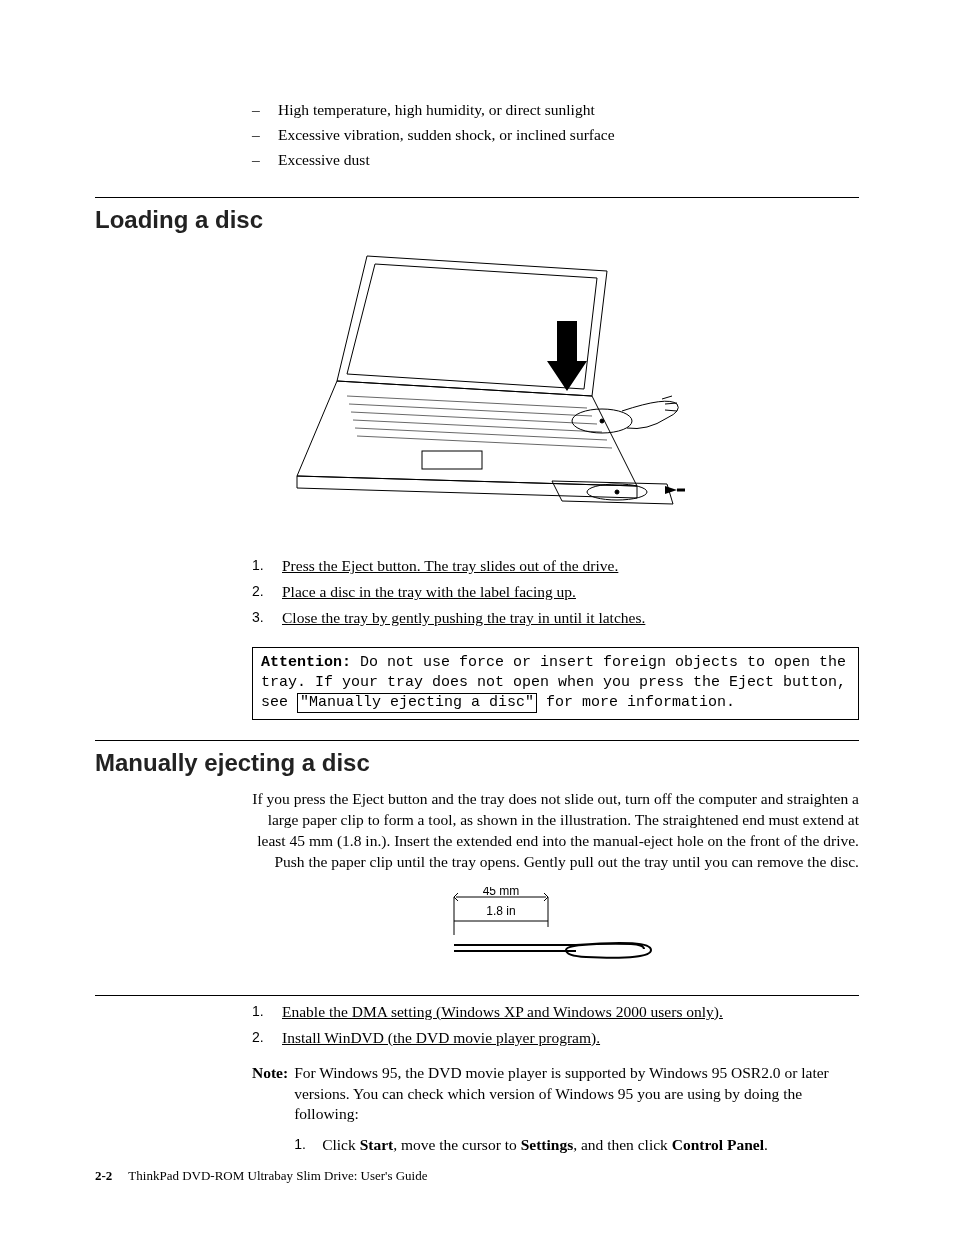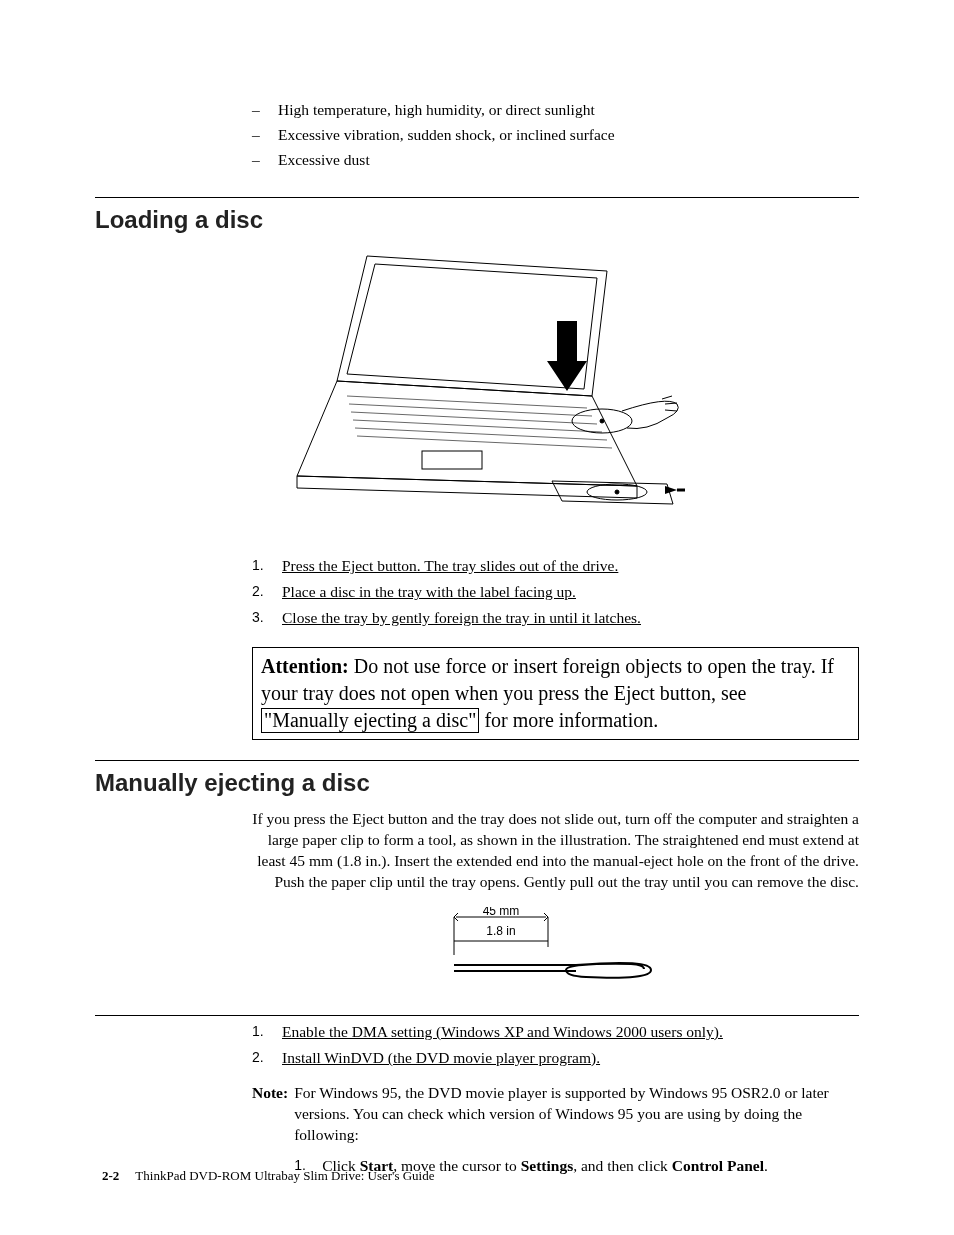--- a/index.html
+++ b/index.html
@@ -73,22 +73,23 @@
     content: counter(item) ".";
     position: absolute;
     left: 0;
     font-family: Arial, Helvetica, sans-serif;
     font-size: 14px;
   }
   .attention-box {
     border: 1px solid #000;
     padding: 5px 8px;
     margin-top: 18px;
-    font-size: 20px;
+    font-size: 15px;
     line-height: 1.35;
+    font-family: Liberation Mono, monospace;
   }
   .attention-box .link {
     border: 1px solid #000;
     padding: 0 2px;
     display: inline-block;
     line-height: 1.15;
   }
   .para {
     margin: 0 0 10px 0;
     text-align: right;
@@ -119,21 +120,21 @@
   .note-body .sublist li::before {
     content: counter(sub) ".";
     position: absolute;
     left: 0;
     font-family: Arial, Helvetica, sans-serif;
     font-size: 14px;
   }
   .footer {
     position: absolute;
     bottom: 50px;
-    left: 102px;
+    left: 95px;
     font-size: 13px;
   }
   .footer .pagenum {
     font-weight: bold;
     margin-right: 16px;
   }
   .b { font-weight: bold; }
   .clip-illus {
     display: block;
     margin: 14px auto 0 auto;
@@ -193,21 +194,21 @@
         <path d="M395 153 L405 150 M398 158 L410 157 M398 164 L410 165"></path>
 
         <polygon points="290,75 310,75 310,115 320,115 300,145 280,115 290,115" fill="#000" stroke="none"></polygon>
       </g>
     </svg>
 
     <div class="indent-col">
       <ol class="ordered">
         <li>Press the Eject button. The tray slides out of the drive.</li>
         <li>Place a disc in the tray with the label facing up.</li>
-        <li>Close the tray by gently foreign the tray in until it latches.</li>
+        <li>Close the tray by gently pushing the tray in until it latches.</li>
       </ol>
 
       <div class="attention-box">
         <span class="b">Attention:</span><span> Do not use force or insert foreign objects to open the tray. If your tray does not open when you press the Eject button, see </span><span class="link">"Manually ejecting a disc"</span><span> for more information.</span>
       </div>
     </div>
   </div>
 
   <div class="section" style="margin-top:20px">
     <hr class="rule">

